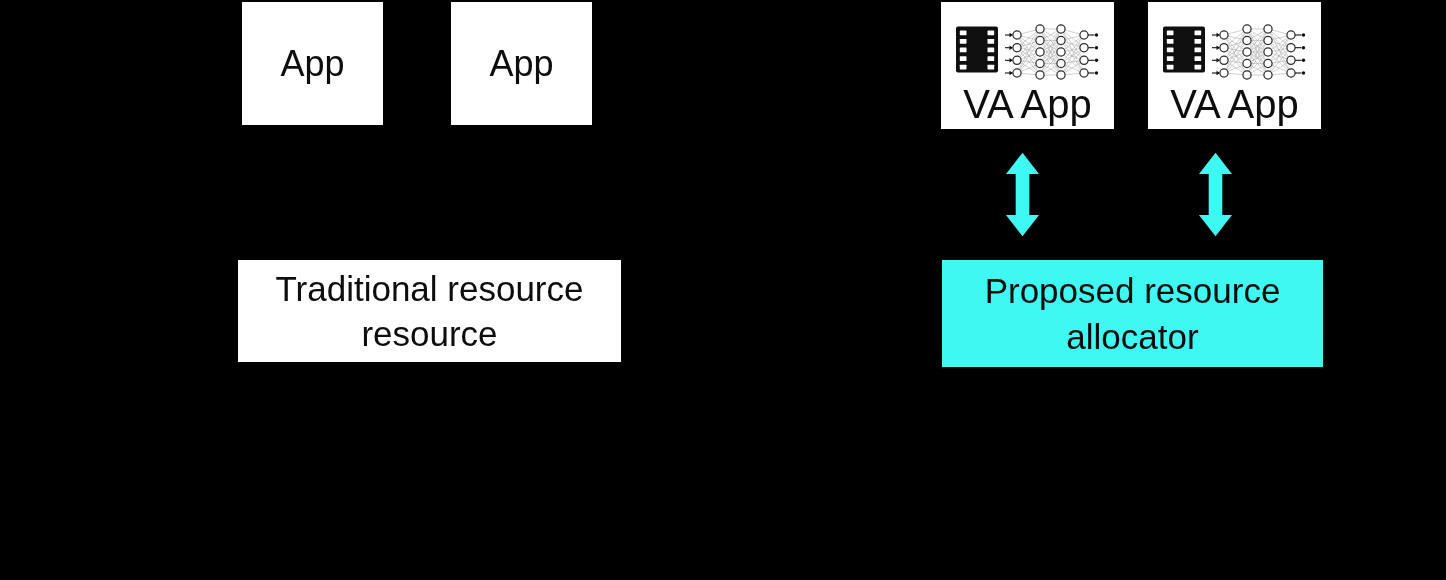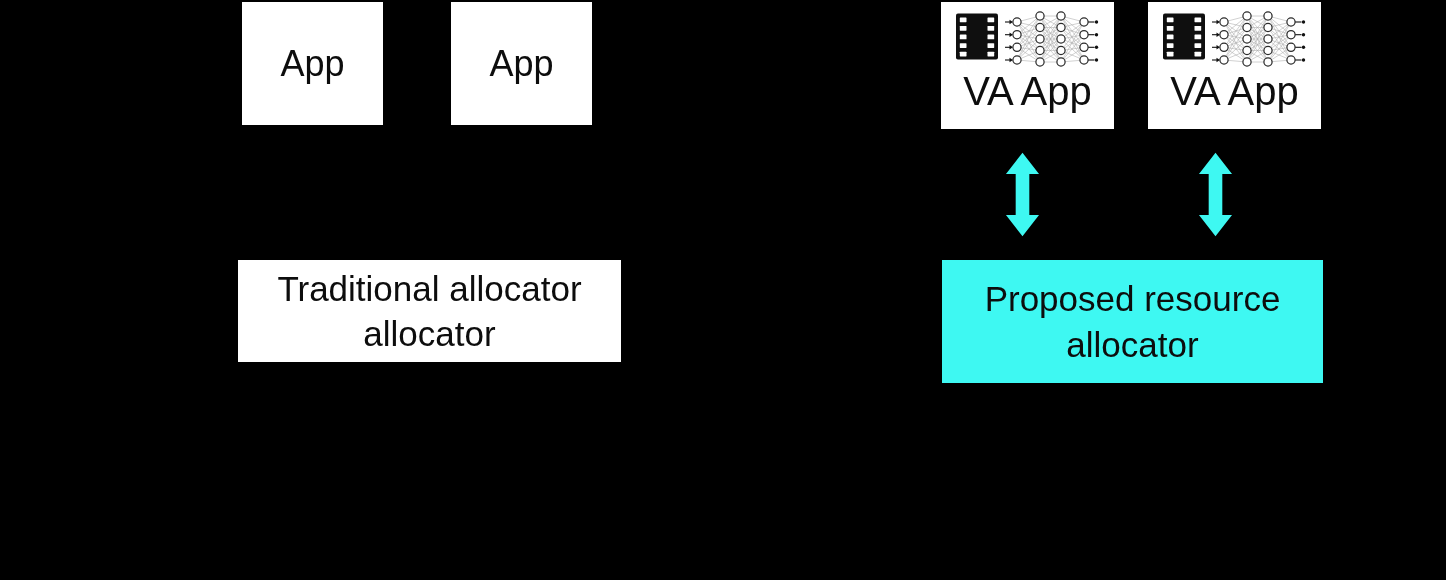--- a/index.html
+++ b/index.html
@@ -33,32 +33,32 @@
     align-items: center;
     justify-content: center;
     text-align: center;
     font-size: 35px;
     line-height: 1.3;
     color: var(--text, #0d0d0d);
     padding: 0 8px;
     box-sizing: border-box;
   }
   #trad-alloc { left: 238px; width: 383px; height: 102px; background: var(--box-fill, #fff); }
-  #prop-alloc { left: 942px; width: 381px; height: 123px; background: var(--accent-cyan, #3ef8f2); }
+  #prop-alloc { left: 942px; width: 381px; height: 107px; background: var(--accent-cyan, #3ef8f2); }
 
   .va-box {
     position: absolute;
     top: 2px;
     width: 173px;
     height: 127px;
     background: var(--box-fill, #fff);
     display: flex;
     flex-direction: column;
     align-items: center;
-    padding-top: 7px;
+    padding-top: 20px;
     box-sizing: border-box;
   }
   #va-box-1 { left: 941px; }
   #va-box-2 { left: 1148px; }
   .icons-row {
     display: flex;
     align-items: flex-start;
     justify-content: center;
     gap: 6px;
     height: 58px;
@@ -88,21 +88,21 @@
 
 <div class="canvas">
 
   <div class="app-box" id="app-box-1">
     <span>App</span>
   </div>
   <div class="app-box" id="app-box-2">
     <span>App</span>
   </div>
   <div class="alloc-box" id="trad-alloc">
-    <span>Traditional allocator allocator</span>
+    <span>Traditional resource resource</span>
   </div>
 
   <div class="va-box" id="va-box-1">
     <div class="icons-row">
       <svg class="film-svg" viewBox="0 0 44 48">
           <rect x="0" y="0" width="44" height="48" rx="2" fill="#0f0f0f"></rect>
           <rect x="4" y="4" width="7" height="5" rx="0.5" fill="#ffffff"></rect>
           <rect x="4" y="13" width="7" height="5" rx="0.5" fill="#ffffff"></rect>
           <rect x="4" y="22" width="7" height="5" rx="0.5" fill="#ffffff"></rect>
           <rect x="4" y="31" width="7" height="5" rx="0.5" fill="#ffffff"></rect>

